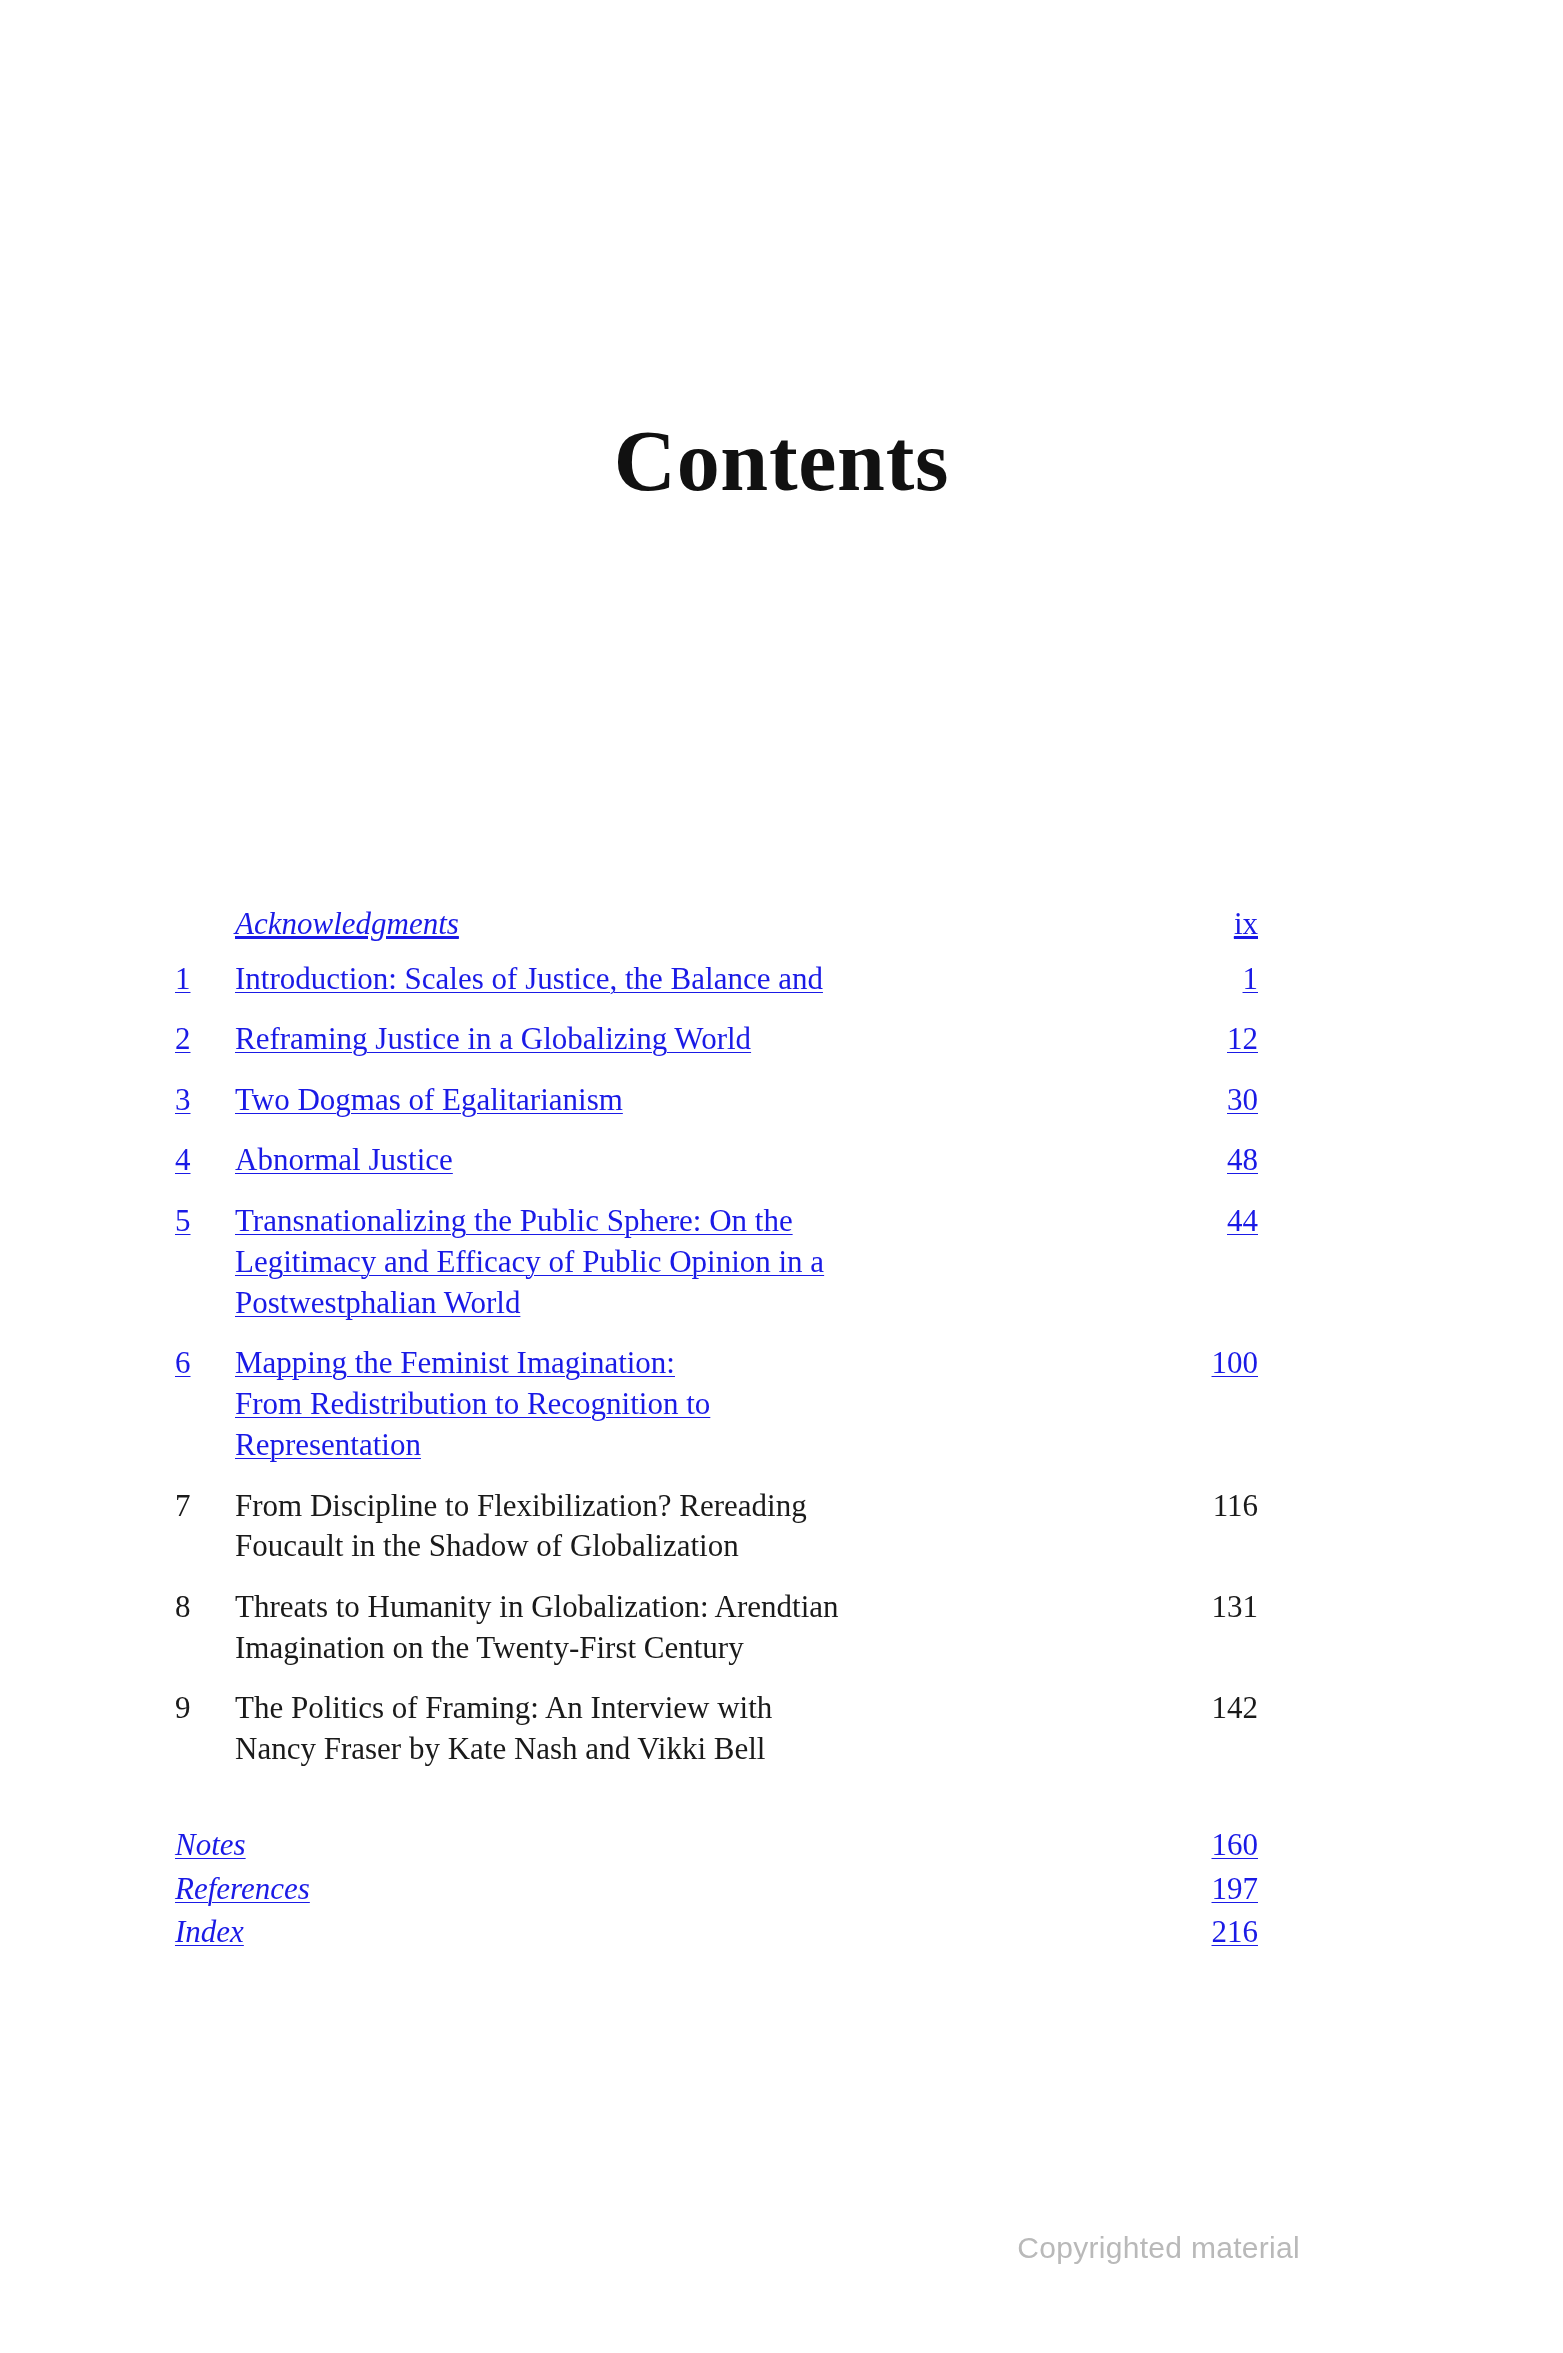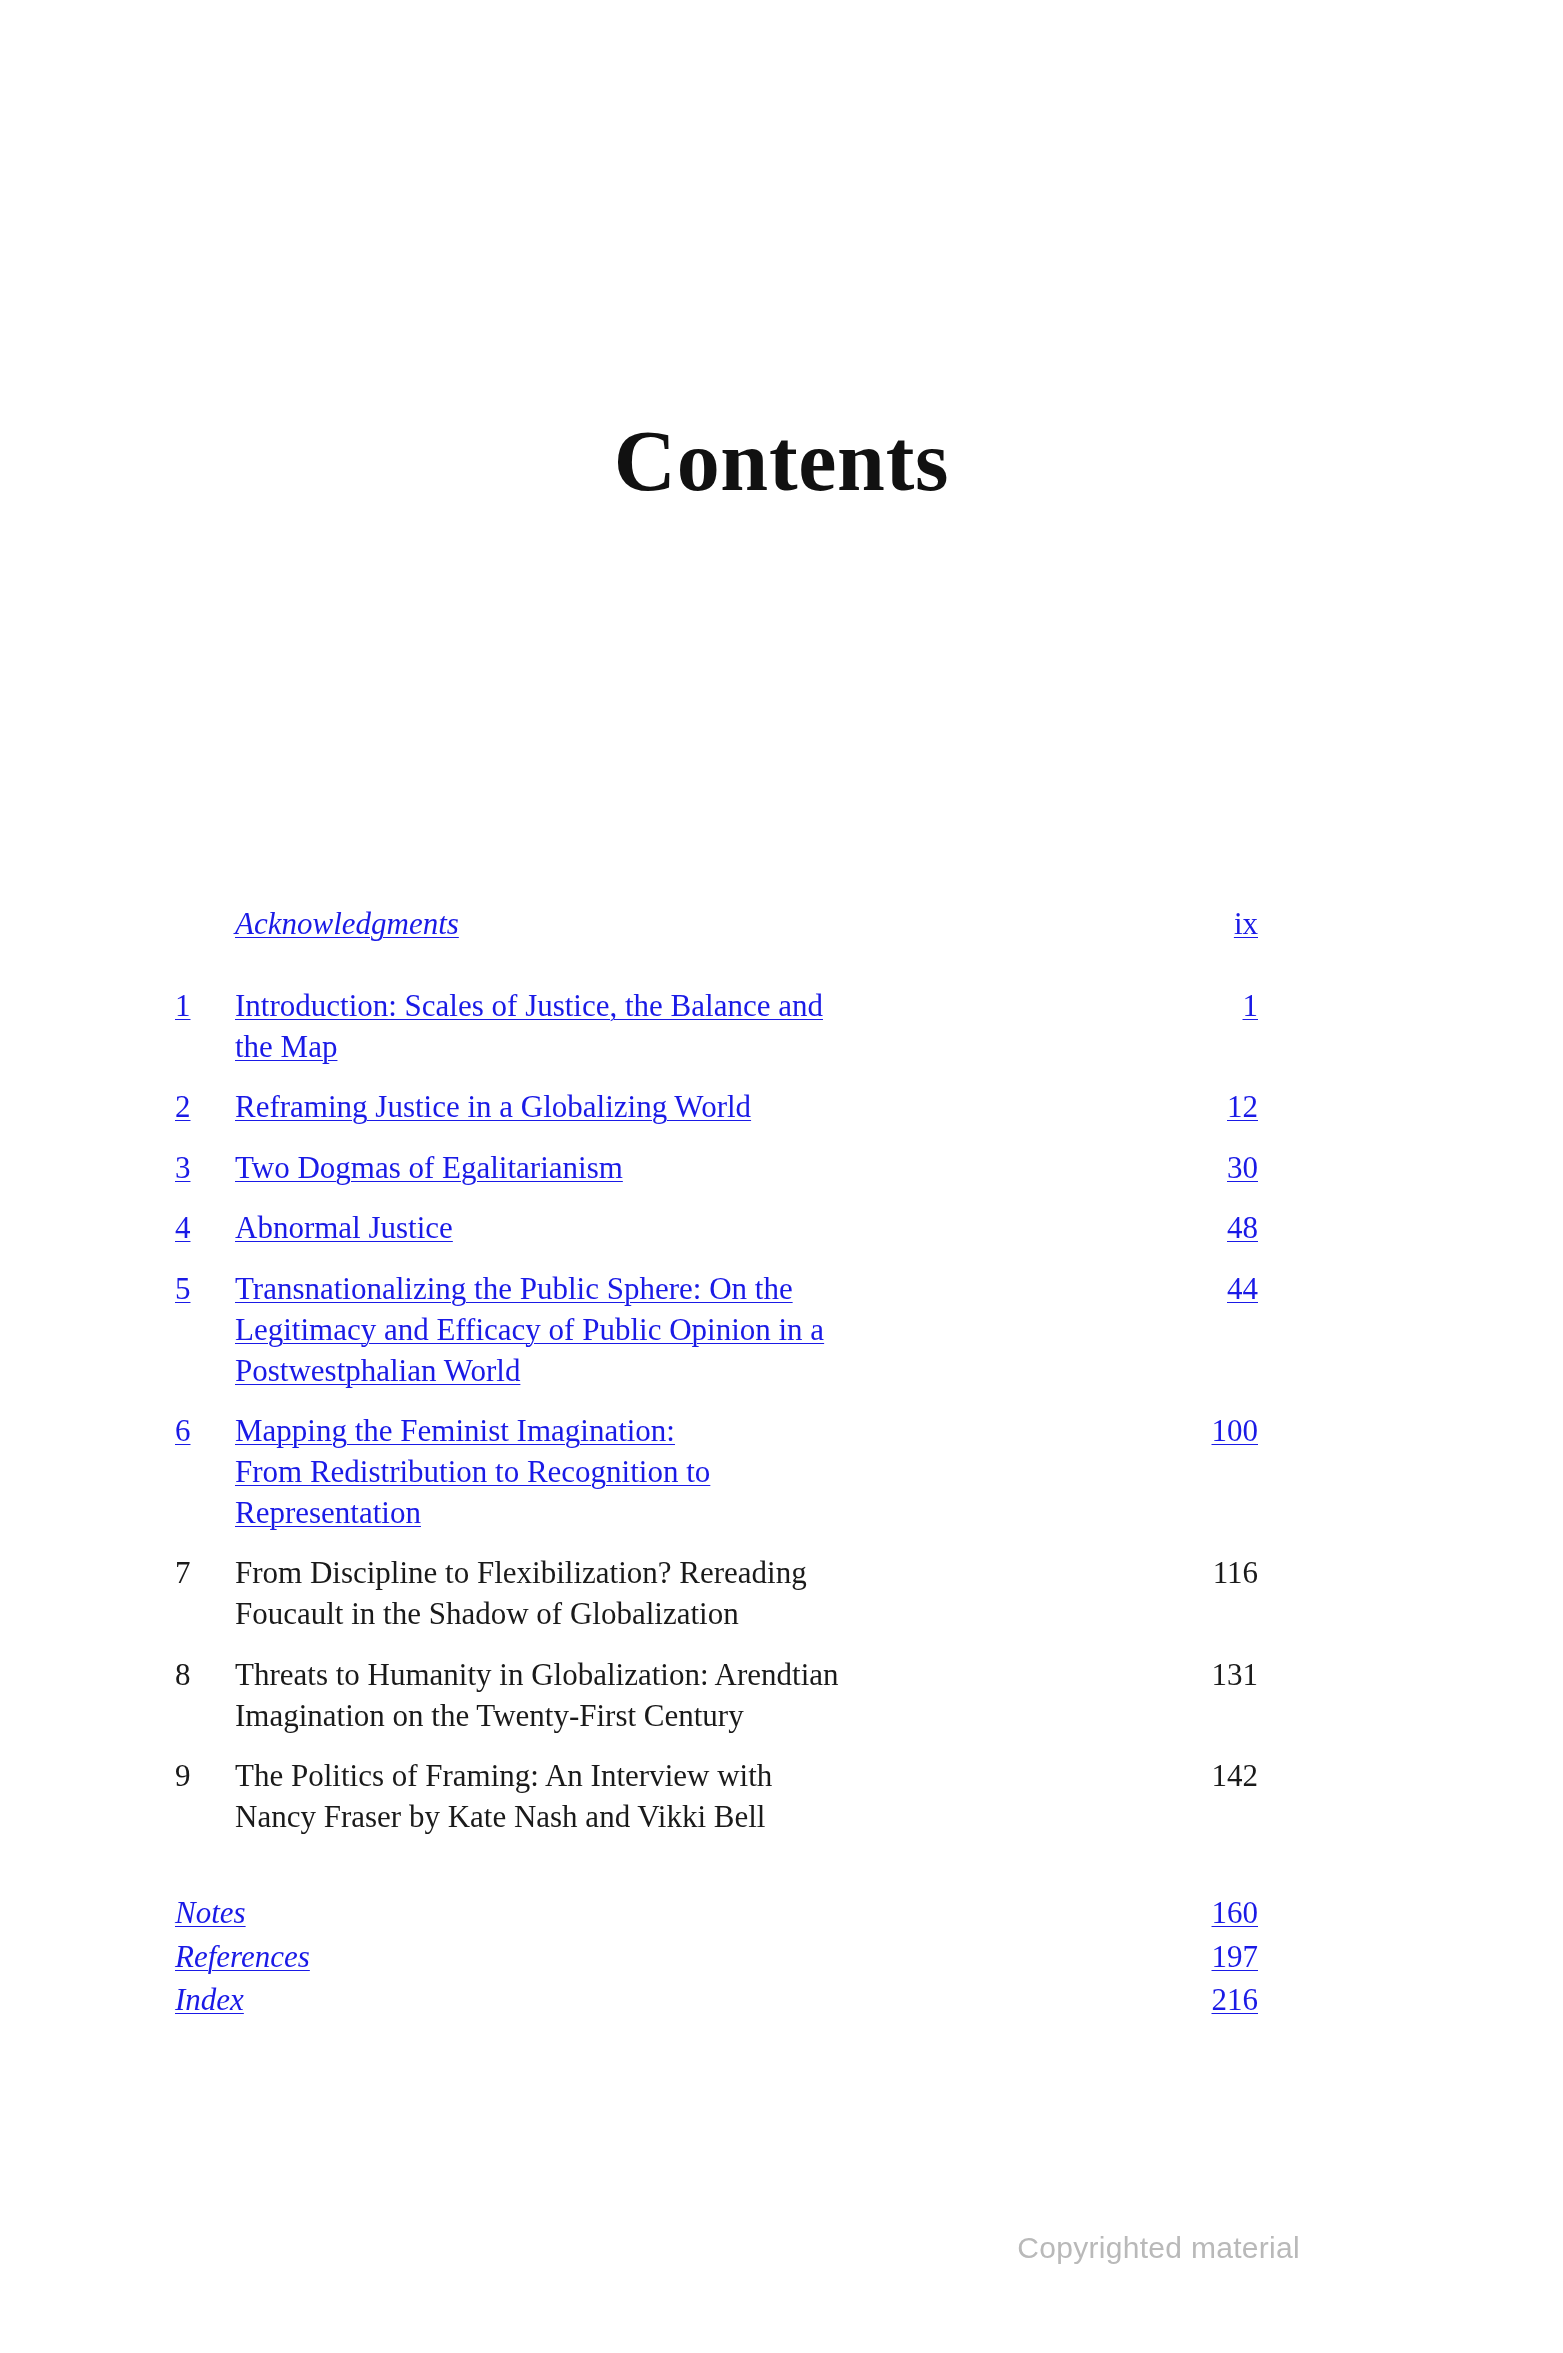--- a/index.html
+++ b/index.html
@@ -81,21 +81,22 @@
     text-decoration: underline;
     text-decoration-thickness: 1.3px;
     text-underline-offset: 3.3px;
   }
 
   .plain {
     color: #1a1a1a;
   }
 
   .front-row {
-    margin-bottom: 41px;
+    margin-bottom: 14px;
+    text-decoration: underline;
   }
 
   .chapter-row {
     margin-bottom: 19.6px;
   }
 
   .back-matter {
     margin-top: 55px;
   }
 
@@ -144,21 +145,20 @@
       <span class="title">
         <span class="line italic">Acknowledgments</span>
       </span>
       <span class="page-no">ix</span>
     </div>
 
     <div class="toc-row linked chapter-row">
       <span class="num">1</span>
       <span class="title">
         <span class="line">Introduction: Scales of Justice, the Balance and</span>
-        <span class="line">the Map</span>
       </span>
       <span class="page-no">1</span>
     </div>
 
     <div class="toc-row linked chapter-row">
       <span class="num">2</span>
       <span class="title">
         <span class="line">Reframing Justice in a Globalizing World</span>
       </span>
       <span class="page-no">12</span>

